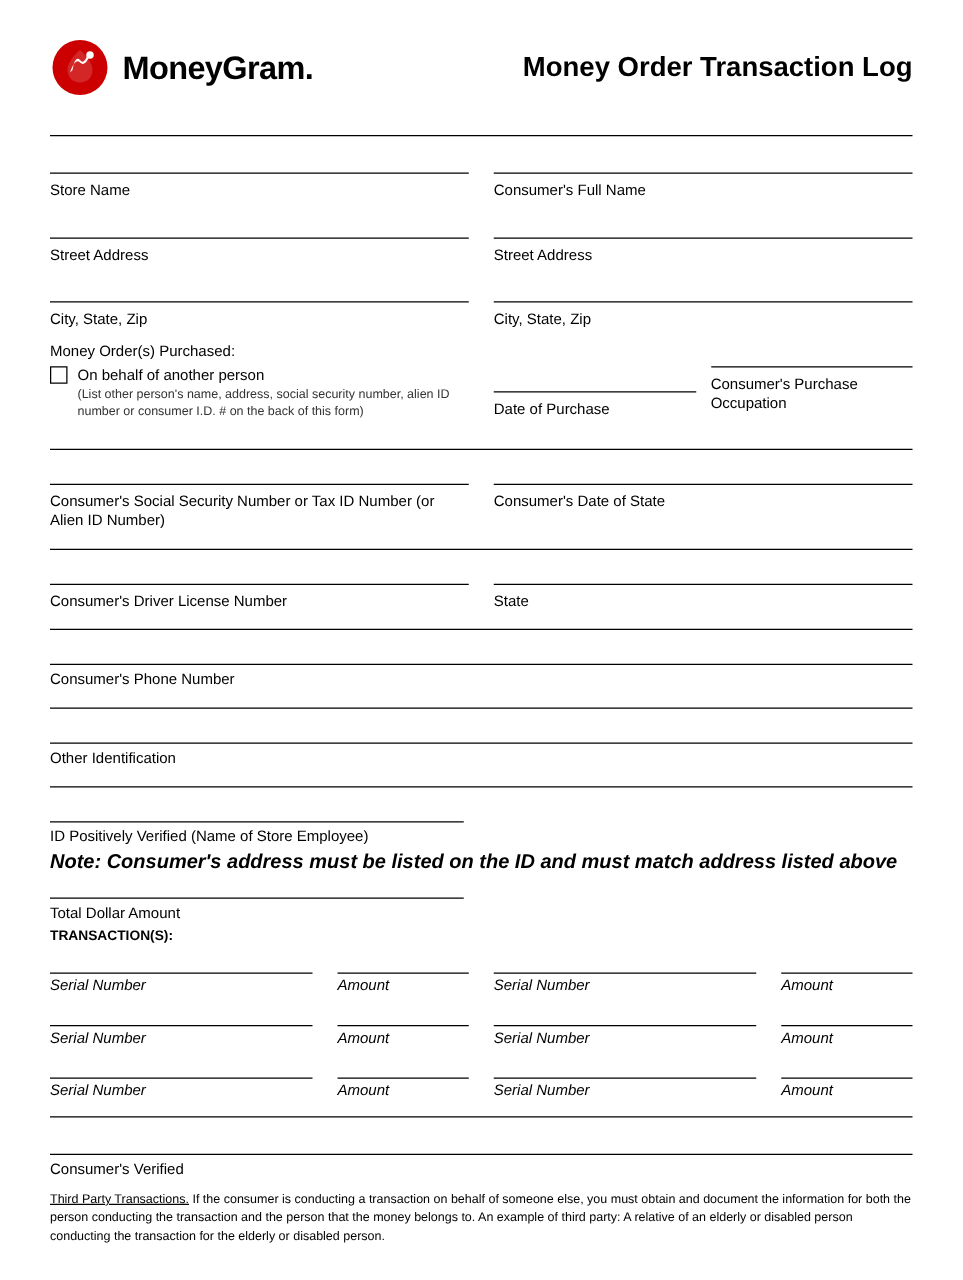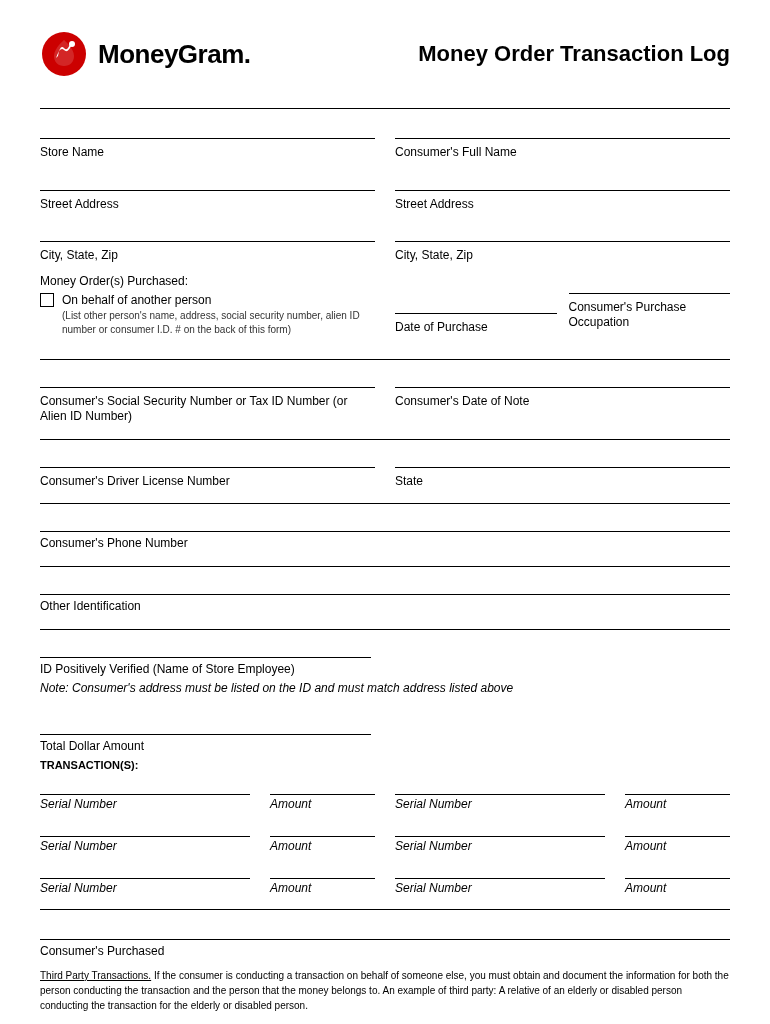--- a/index.html
+++ b/index.html
@@ -133,24 +133,24 @@
     .trans-line {
       border-bottom: 1px solid #000;
       height: 18px;
     }
     .trans-label {
       font-size: 12px;
     }
 
     
     .note-bold {
-      font-weight: normal;
+      font-weight: bold;
       font-style: italic;
-      font-size: 12px;
-      margin-bottom: 20px;
+      font-size: 16px;
+      margin-bottom: 0;
     }
 
     
     .footer-text {
       font-size: 10px;
       color: #000;
       line-height: 1.5;
       margin-top: 10px;
     }
     .footer-text u {
@@ -291,21 +291,21 @@
 
   <div class="section-divider"></div>
 
   <div class="two-col">
     <div class="field-group">
       <div class="field-line"></div>
       <div class="field-label">Consumer's Social Security Number or Tax ID Number (or Alien ID Number)</div>
     </div>
     <div class="field-group">
       <div class="field-line"></div>
-      <div class="field-label">Consumer's Date of Note</div>
+      <div class="field-label">Consumer's Date of State</div>
     </div>
   </div>
 
   <div class="section-divider"></div>
 
   <div class="two-col">
     <div class="field-group">
       <div class="field-line"></div>
       <div class="field-label">Consumer's Driver License Number</div>
     </div>
@@ -402,20 +402,20 @@
         <div class="trans-label">Amount</div>
       </div>
     </div>
 
   </div>
 
   <div class="section-divider"></div>
 
   <div class="sig-section">
     <div class="sig-line"></div>
-    <div class="sig-label">Consumer's Purchased</div>
+    <div class="sig-label">Consumer's Verified</div>
   </div>
 
   <div class="footer-text">
     <u>Third Party Transactions.</u><span>  If the consumer is conducting a transaction on behalf of someone else, you must obtain and document the information for both the person conducting the transaction and the person that the money belongs to. An example of third party:  A relative of an elderly or disabled person conducting the transaction for the elderly or disabled person.</span>
   </div>
 
 </div>
 
 </body></html>

